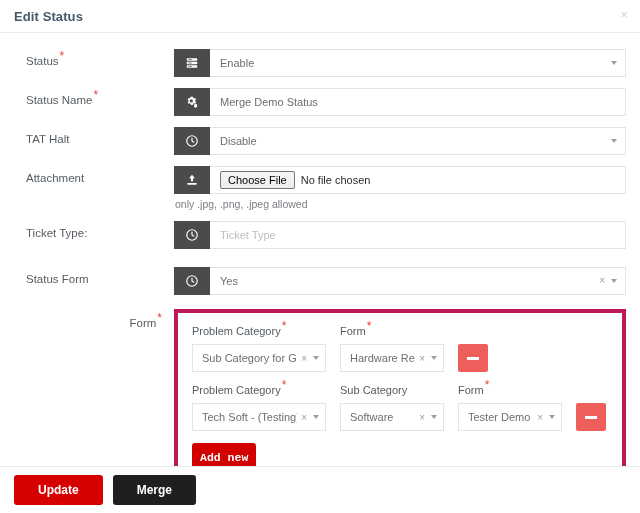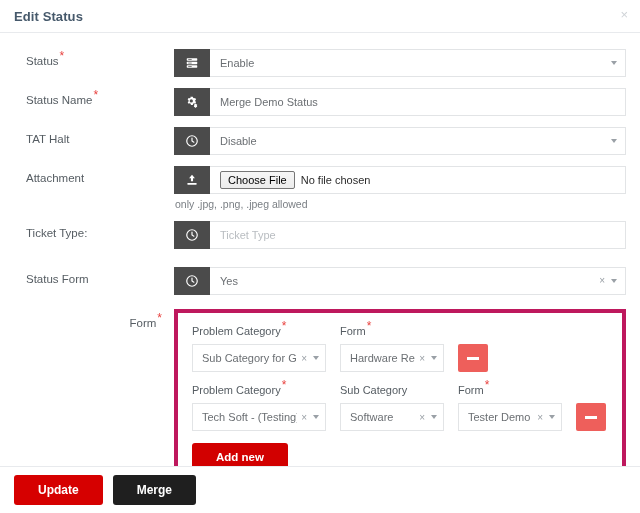--- a/index.html
+++ b/index.html
@@ -234,23 +234,23 @@
     display: block;
   }
 
   .addnew-btn {
     background: #d20000;
     color: #fff;
     border: none;
     border-radius: 3px;
     font-size: 11.5px;
     font-weight: bold;
-    padding: 8px 24px;
-    cursor: pointer;
-    font-family: Liberation Sans, sans-serif;
+    padding: 8px 8px;
+    cursor: pointer;
+    font-family: Liberation Mono, monospace;
   }
 
   
   .modal-footer {
     flex: 0 0 47px;
     height: 47px;
     border-top: 1px solid #e8eaed;
     display: flex;
     align-items: center;
     gap: 10px;

